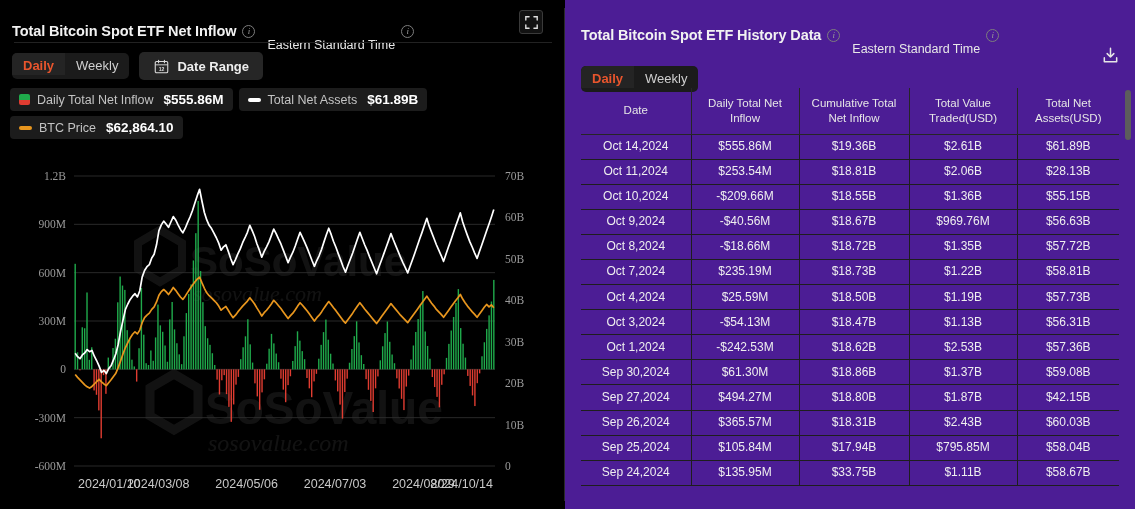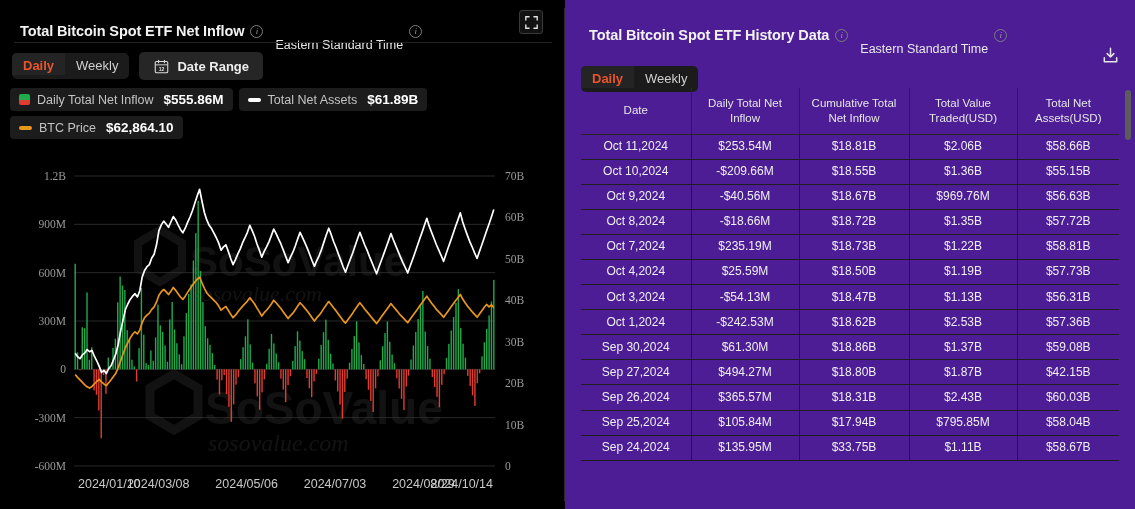--- a/index.html
+++ b/index.html
@@ -13,21 +13,21 @@
 
   
   .left-panel { position: relative; width: 565px; height: 509px; background: #000; }
   .panel-divider {
     position: absolute; left: 564px; top: 8px; width: 1px; height: 493px;
     background: #2a2a2a;
   }
 
   .lp-head { position: relative; padding: 10px 12px 0 12px; height: 40px; }
   .title-row { display: flex; align-items: center; gap: 6px; }
-  .panel-title { font-size: 14.5px; font-weight: bold; color: #f2f2f2; letter-spacing: -0.1px; margin-left: 8px; }
+  .panel-title { font-size: 14.5px; font-weight: bold; color: #f2f2f2; letter-spacing: -0.1px; }
   .tz-label { font-size: 12.5px; color: #e8e8e8; font-weight: 500; margin-left: 6px; margin-top: 28px; }
   .info-icon {
     display: inline-flex; align-items: center; justify-content: center;
     width: 13px; height: 13px; border: 1px solid #7d7d7d; border-radius: 50%;
     color: #9a9a9a; font-size: 9px; font-style: italic; line-height: 1;
     font-family: "Liberation Serif", serif; flex: 0 0 auto;
   }
   .fullscreen-btn {
     position: absolute; right: 22px; top: 10px;
     width: 24px; height: 24px; border: 1px solid #3a3a3a; border-radius: 3px;
@@ -435,25 +435,32 @@
           <tr>
             <th>Date</th>
             <th>Daily Total Net Inflow</th>
             <th>Cumulative Total Net Inflow</th>
             <th>Total Value Traded(USD)</th>
             <th>Total Net Assets(USD)</th>
           </tr>
         </thead>
         <tbody id="hist-body">
             <tr>
+              <td>Oct 14,2024</td>
+              <td class="pos">$555.86M</td>
+              <td>$19.36B</td>
+              <td>$2.61B</td>
+              <td>$61.89B</td>
+            </tr>
+            <tr>
               <td>Oct 11,2024</td>
               <td class="pos">$253.54M</td>
               <td>$18.81B</td>
               <td>$2.06B</td>
-              <td>$58.66B</td>
+              <td>$28.13B</td>
             </tr>
             <tr>
               <td>Oct 10,2024</td>
               <td class="neg">-$209.66M</td>
               <td>$18.55B</td>
               <td>$1.36B</td>
               <td>$55.15B</td>
             </tr>
             <tr>
               <td>Oct 9,2024</td>

